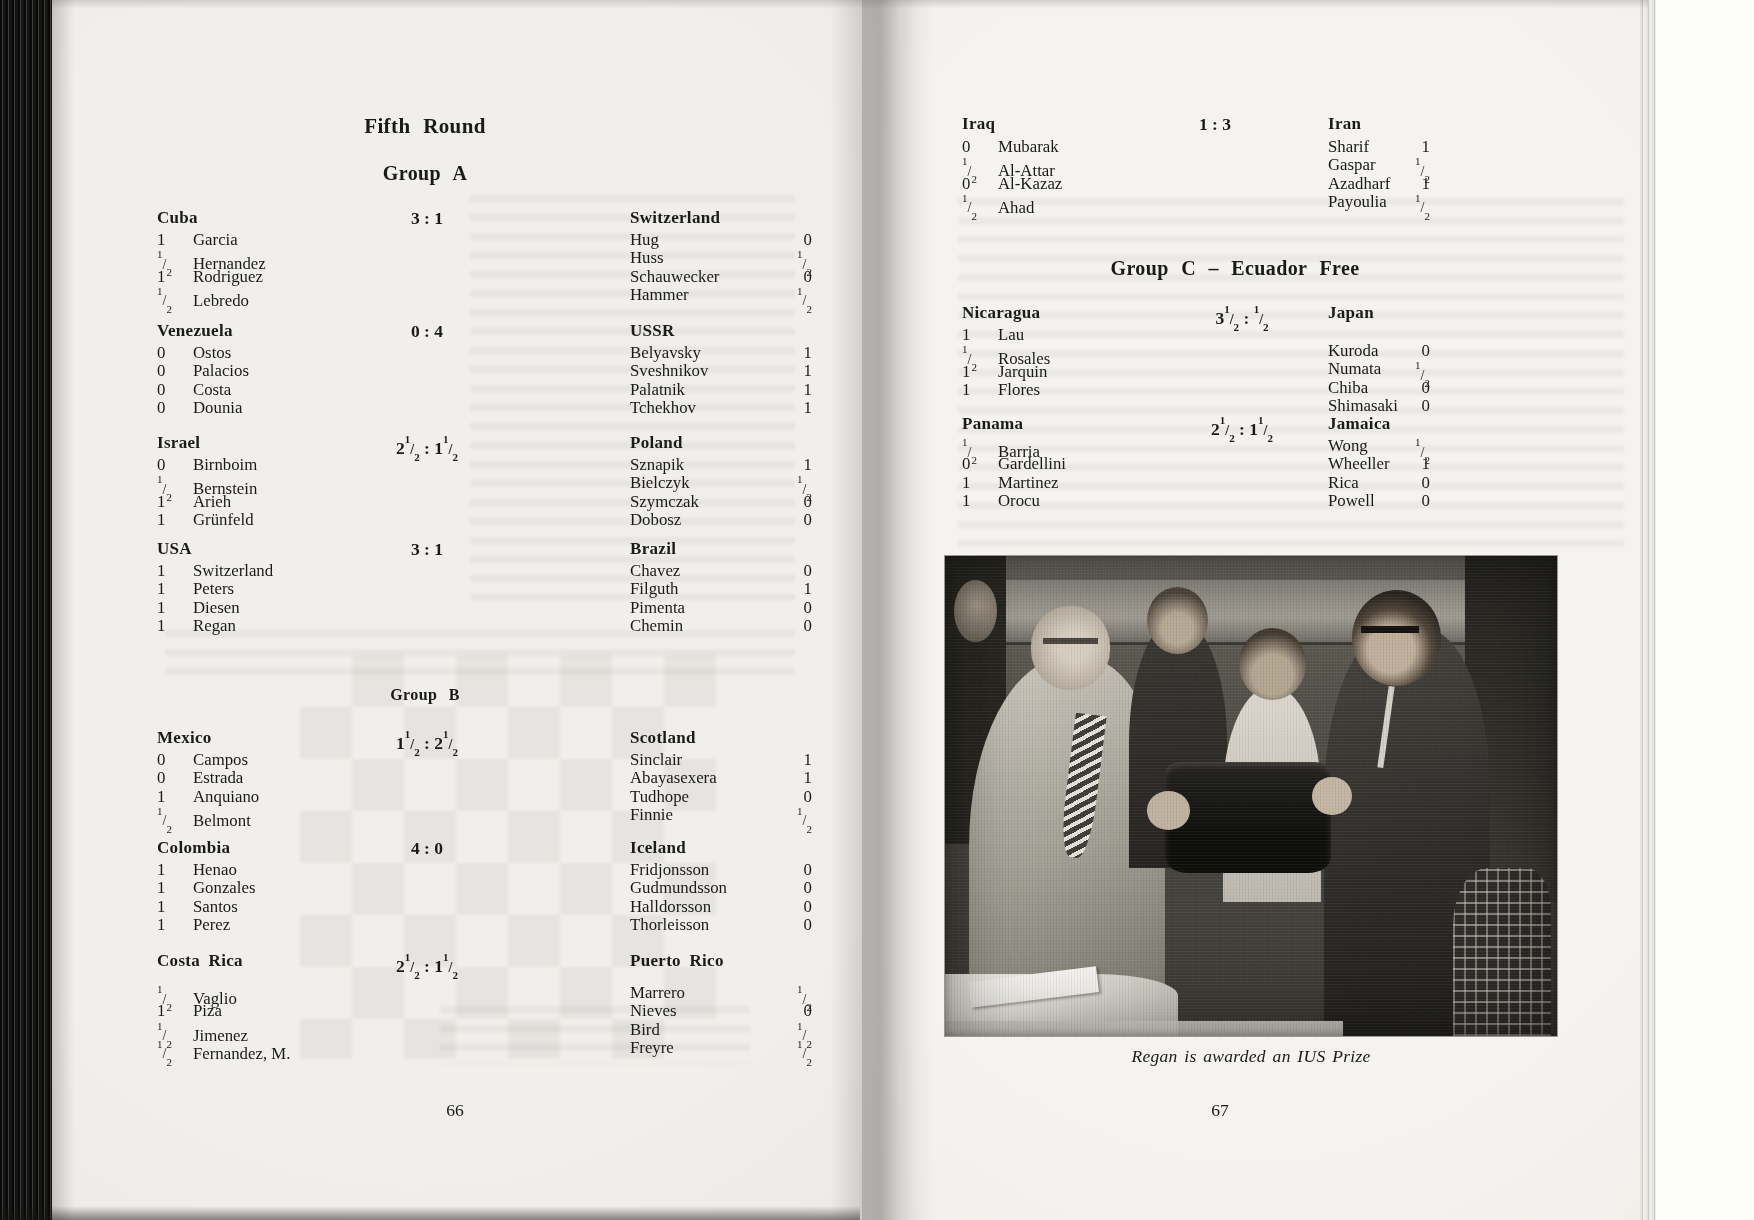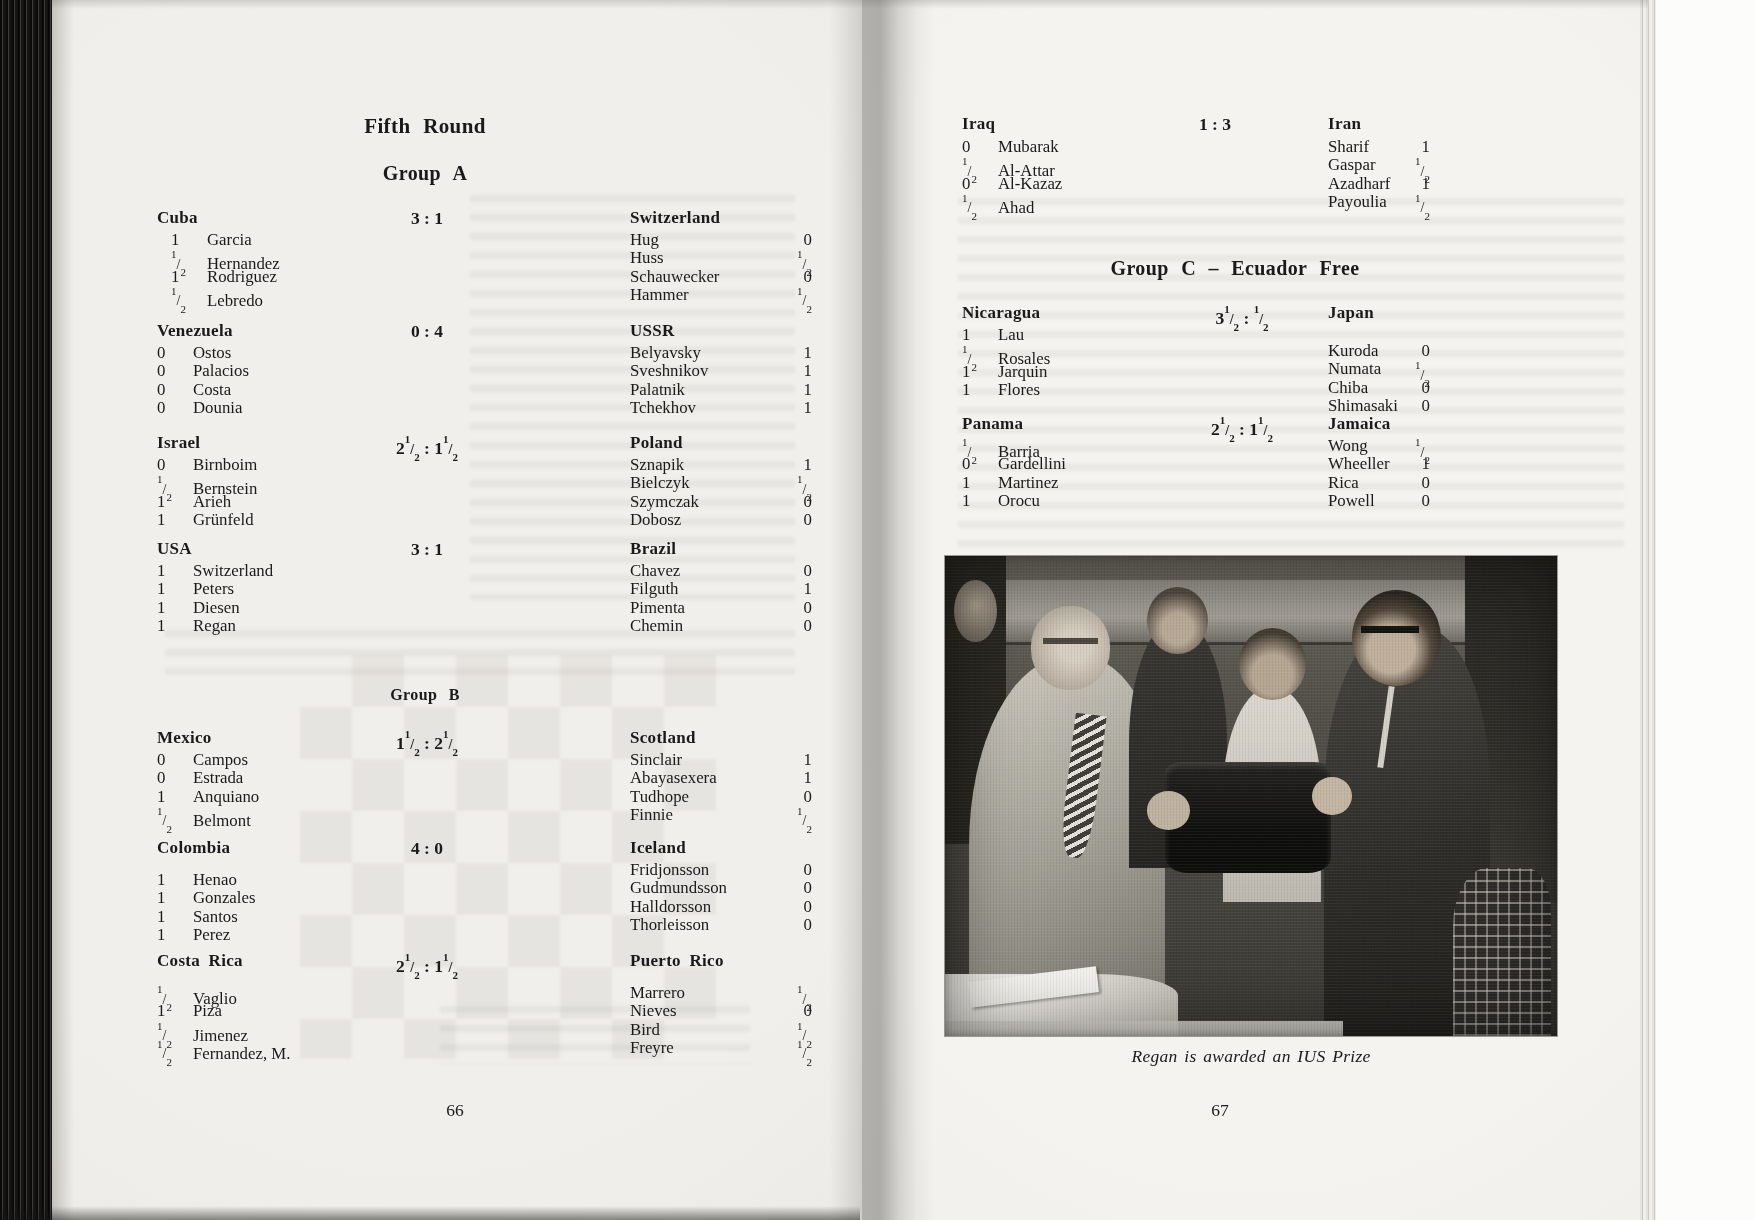--- a/index.html
+++ b/index.html
@@ -157,21 +157,21 @@
   <div class="ph ph-papers"></div>
   <div class="ph ph-plaid"></div>
   <div class="ph ph-bottomstrip"></div>
   <div class="ph ph-grain"></div>
   <div class="ph ph-vignette"></div>
 </div>
 
 <div class="match" style="left: 157px; top: 208px; width: 655px;">
     <div class="home-col">
       <div class="country home-country">Cuba</div>
-      <div class="rows home-rows" style="margin-top: 3px; margin-left: 14px;">
+      <div class="rows home-rows" style="margin-top: 3px;">
         <div class="prow">
     <span class="pts fx">1</span><span class="pname">Garcia</span>
   </div>
         <div class="prow">
     <span class="pts fx"><span class="fr"><sup>1</sup><span class="sl">/</span><sub>2</sub></span></span><span class="pname">Hernandez</span>
   </div>
         <div class="prow">
     <span class="pts fx">1</span><span class="pname">Rodriguez</span>
   </div>
         <div class="prow">
@@ -342,21 +342,21 @@
   </div>
         <div class="prow arow">
     <span class="pname">Finnie</span><span class="pts fx"><span class="fr"><sup>1</sup><span class="sl">/</span><sub>2</sub></span></span>
   </div>
       </div>
     </div>
   </div>
 <div class="match" style="left: 157px; top: 838px; width: 655px;">
     <div class="home-col">
       <div class="country home-country">Colombia</div>
-      <div class="rows home-rows" style="margin-top: 13px;">
+      <div class="rows home-rows" style="margin-top: 3px;">
         <div class="prow">
     <span class="pts fx">1</span><span class="pname">Henao</span>
   </div>
         <div class="prow">
     <span class="pts fx">1</span><span class="pname">Gonzales</span>
   </div>
         <div class="prow">
     <span class="pts fx">1</span><span class="pname">Santos</span>
   </div>
         <div class="prow">

